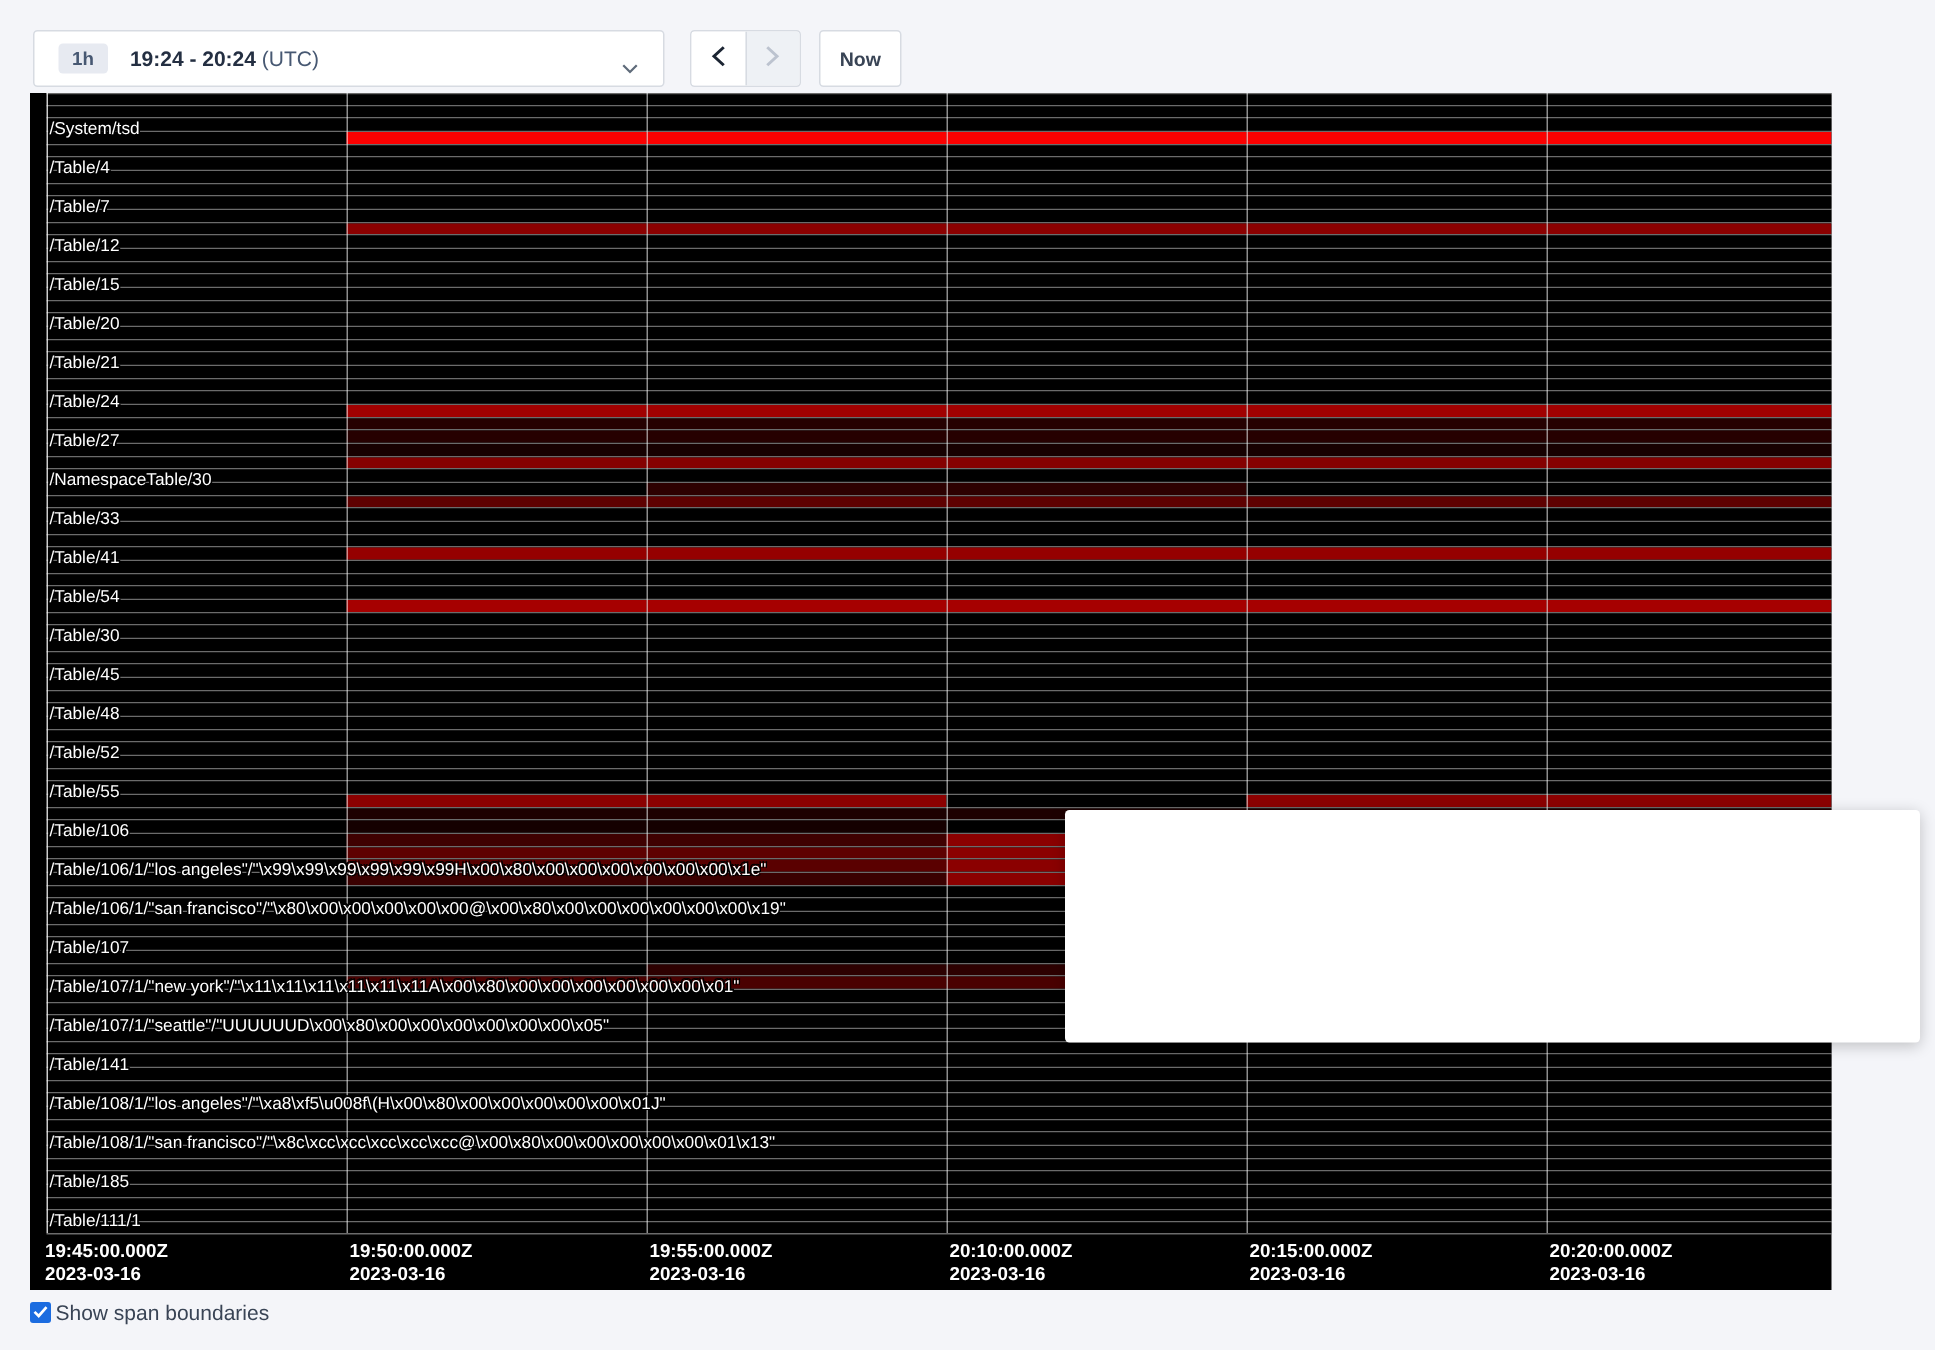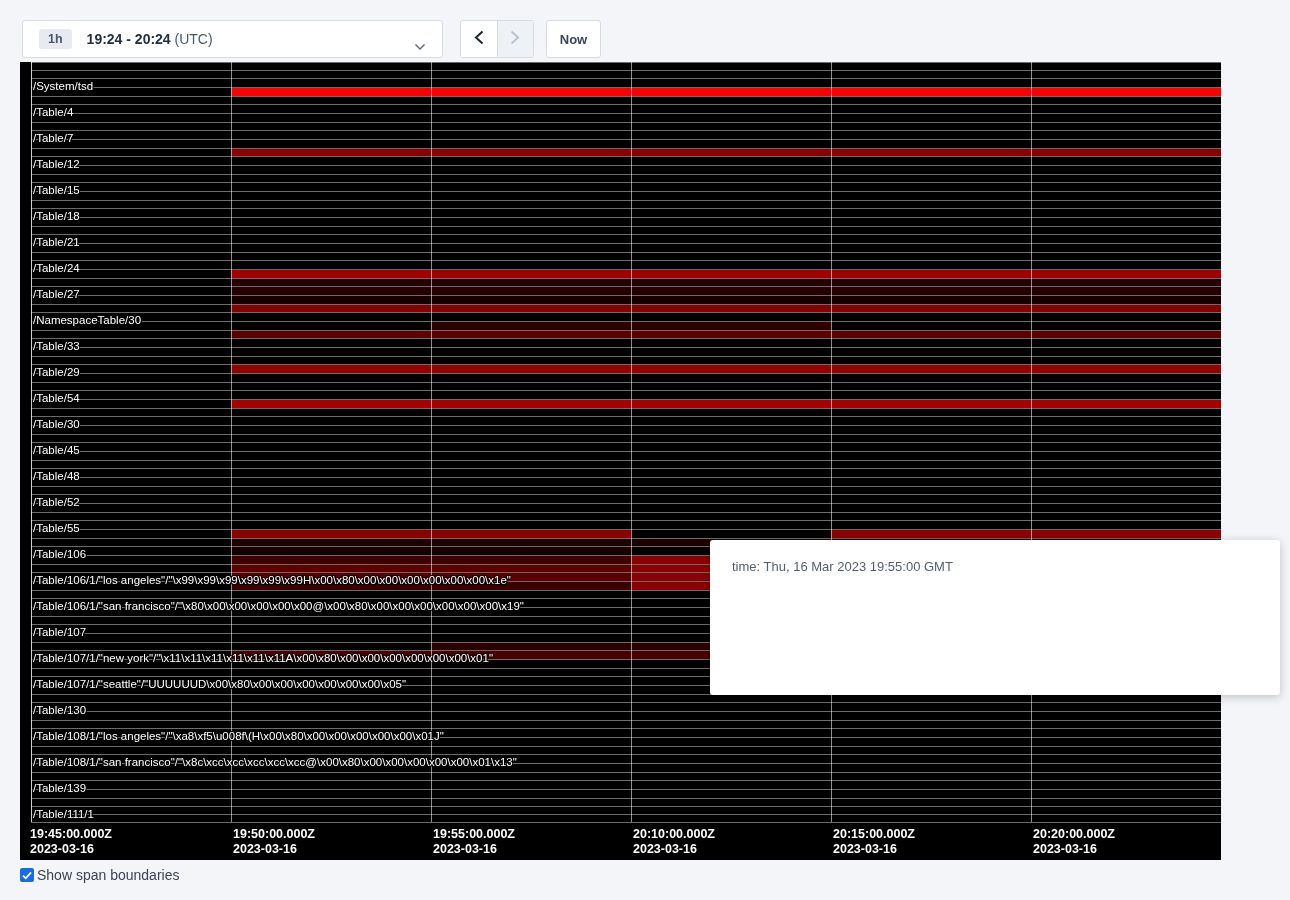--- a/index.html
+++ b/index.html
@@ -820,43 +820,43 @@
       <div class="hm-vline" style="left: 811px;"></div>
       <div class="hm-vline" style="left: 1011px;"></div>
     </div>
   <div class="hm-baseline"></div>
   <div>
       <div class="span-label" style="top: 18px;">/System/tsd</div>
       <div class="span-label" style="top: 44px;">/Table/4</div>
       <div class="span-label" style="top: 70px;">/Table/7</div>
       <div class="span-label" style="top: 96px;">/Table/12</div>
       <div class="span-label" style="top: 122px;">/Table/15</div>
-      <div class="span-label" style="top: 148px;">/Table/18</div>
+      <div class="span-label" style="top: 148px;">/Table/20</div>
       <div class="span-label" style="top: 174px;">/Table/21</div>
       <div class="span-label" style="top: 200px;">/Table/24</div>
       <div class="span-label" style="top: 226px;">/Table/27</div>
       <div class="span-label" style="top: 252px;">/NamespaceTable/30</div>
       <div class="span-label" style="top: 278px; text-align: center;">/Table/33</div>
-      <div class="span-label" style="top: 304px;">/Table/29</div>
+      <div class="span-label" style="top: 304px;">/Table/41</div>
       <div class="span-label" style="top: 330px;">/Table/54</div>
       <div class="span-label" style="top: 356px;">/Table/30</div>
       <div class="span-label" style="top: 382px;">/Table/45</div>
       <div class="span-label" style="top: 408px;">/Table/48</div>
       <div class="span-label" style="top: 434px;">/Table/52</div>
       <div class="span-label" style="top: 460px;">/Table/55</div>
       <div class="span-label" style="top: 486px;">/Table/106</div>
       <div class="span-label" style="top: 512px;">/Table/106/1/"los angeles"/"\x99\x99\x99\x99\x99\x99H\x00\x80\x00\x00\x00\x00\x00\x00\x1e"</div>
       <div class="span-label" style="top: 538px;">/Table/106/1/"san francisco"/"\x80\x00\x00\x00\x00\x00@\x00\x80\x00\x00\x00\x00\x00\x00\x19"</div>
       <div class="span-label" style="top: 564px;">/Table/107</div>
       <div class="span-label" style="top: 590px;">/Table/107/1/"new york"/"\x11\x11\x11\x11\x11\x11A\x00\x80\x00\x00\x00\x00\x00\x00\x01"</div>
       <div class="span-label" style="top: 616px;">/Table/107/1/"seattle"/"UUUUUUD\x00\x80\x00\x00\x00\x00\x00\x00\x05"</div>
-      <div class="span-label" style="top: 642px;">/Table/130</div>
+      <div class="span-label" style="top: 642px;">/Table/141</div>
       <div class="span-label" style="top: 668px;">/Table/108/1/"los angeles"/"\xa8\xf5\u008f\(H\x00\x80\x00\x00\x00\x00\x00\x01J"</div>
       <div class="span-label" style="top: 694px;">/Table/108/1/"san francisco"/"\x8c\xcc\xcc\xcc\xcc\xcc@\x00\x80\x00\x00\x00\x00\x00\x01\x13"</div>
-      <div class="span-label" style="top: 720px;">/Table/139</div>
+      <div class="span-label" style="top: 720px;">/Table/185</div>
       <div class="span-label" style="top: 746px;">/Table/111/1</div>
     </div>
   <div>
       <div class="x-tick" style="left: 10px;">
         <div>19:45:00.000Z</div>
         <div>2023-03-16</div>
       </div>
       <div class="x-tick" style="left: 213px;">
         <div>19:50:00.000Z</div>
         <div>2023-03-16</div>
@@ -874,21 +874,20 @@
         <div>2023-03-16</div>
       </div>
       <div class="x-tick" style="left: 1013px;">
         <div>20:20:00.000Z</div>
         <div>2023-03-16</div>
       </div>
     </div>
 </div>
 
 <div class="kv-tooltip">
-  <div>time: Thu, 16 Mar 2023 19:55:00 GMT</div>
 </div>
 
 <div class="cb-row">
   <span class="cb-box">
     <span>
       <svg width="10" height="9" viewBox="0 0 10 9">
           <polyline points="1,4.6 3.8,7.3 9,1.4" fill="none" stroke="#fff" stroke-width="1.8"></polyline>
         </svg>
     </span>
   </span>

